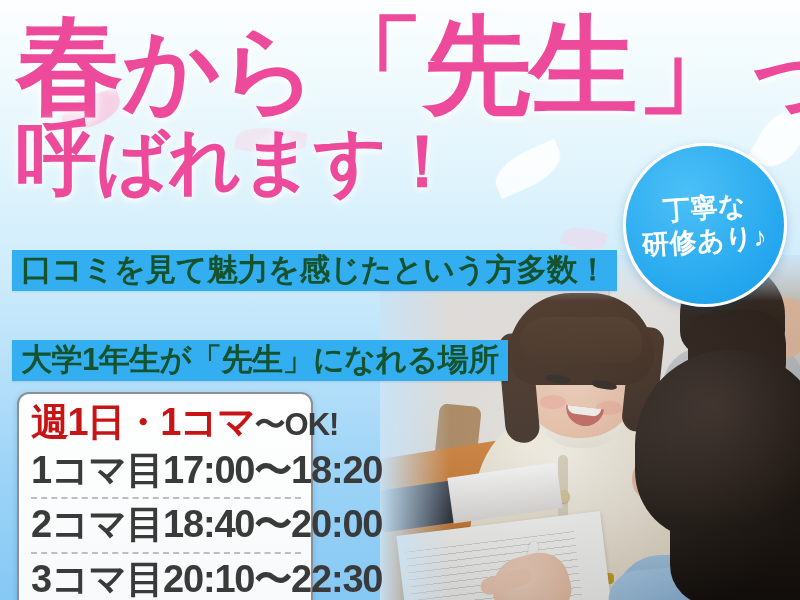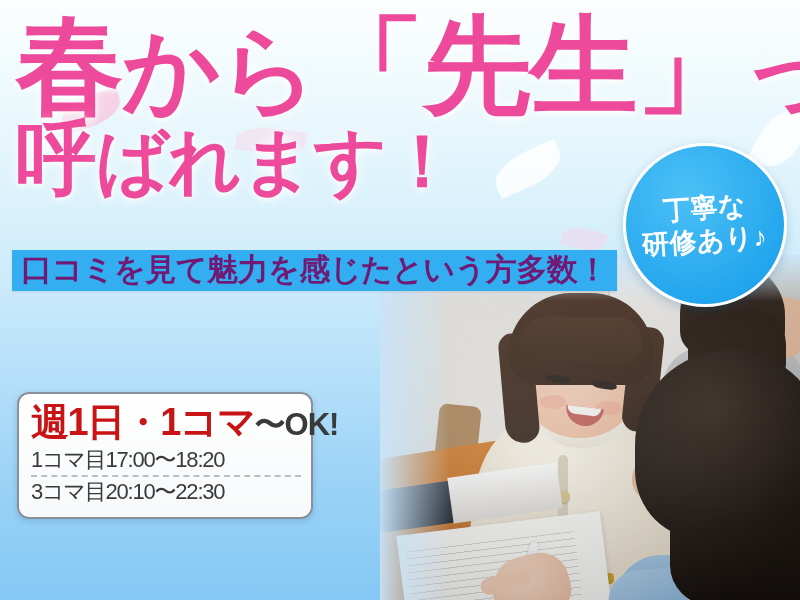--- a/index.html
+++ b/index.html
@@ -215,21 +215,21 @@
   .headline-1 { top: 10px; font-size: 96px; line-height: 1.05; }
   .headline-2 { top: 116px; font-size: 72px; line-height: 1.05; }
   .hl-big   { font-size: 1.12em; }
 
   
   .bluebar {
     position: absolute;
     left: 12px;
     z-index: 6;
     background: #33aef0;
-    color: #701a75;
+    color: #14532d;
     font-weight: 700;
     white-space: nowrap;
     padding: 3px 9px 5px 9px;
     font-size: 31px;
     line-height: 1.08;
     letter-spacing: -0.5px;
     box-shadow: 0 1px 2px rgba(0,0,0,.10);
   }
   .bluebar-1 { top: 250px; }
   .bluebar-2 { top: 295px; }
@@ -284,22 +284,22 @@
     letter-spacing: -1.5px;
   }
   .ph-dark {
     color: #3a3a3a;
     font-weight: 700;
     font-size: 31px;
     letter-spacing: -1px;
   }
   .slot {
     color: #3a3a3a;
-    font-weight: 400;
-    font-size: 22px;
+    font-weight: 700;
+    font-size: 38px;
     line-height: 1.36;
     letter-spacing: -1.2px;
     white-space: nowrap;
     border-bottom: 2px dashed #b9bfc4;
     padding-bottom: 1px;
   }
   .slot:last-child { border-bottom: none; }
 </style>
 </head>
 <body>
@@ -375,27 +375,29 @@
 
   <div class="headline headline-1">
     <span class="hl-big">春</span><span>から</span><span class="hl-big">「先生」</span><span>って</span>
   </div>
 
   <div class="headline headline-2">
     <span class="hl-big">呼</span><span>ばれます！</span>
   </div>
 
   <div class="bluebar bluebar-1">口コミを見て魅力を感じたという方多数！</div>
+  <div class="bluebar bluebar-3">大学1年生が「先生」になれる場所</div>
 
   <div class="badge">
     <div class="badge-l1">丁寧な</div>
     <div class="badge-l2">研修あり♪</div>
   </div>
 
   <div class="panel">
     <div class="panel-head">
       <span class="ph-red">週1日・1コマ</span><span class="ph-dark">〜OK!</span>
     </div>
     <div class="slot">1コマ目17:00〜18:20</div>
+    <div class="slot">2コマ目18:40〜20:00</div>
     <div class="slot">3コマ目20:10〜22:30</div>
   </div>
 
 </div>
 
 </body></html>

